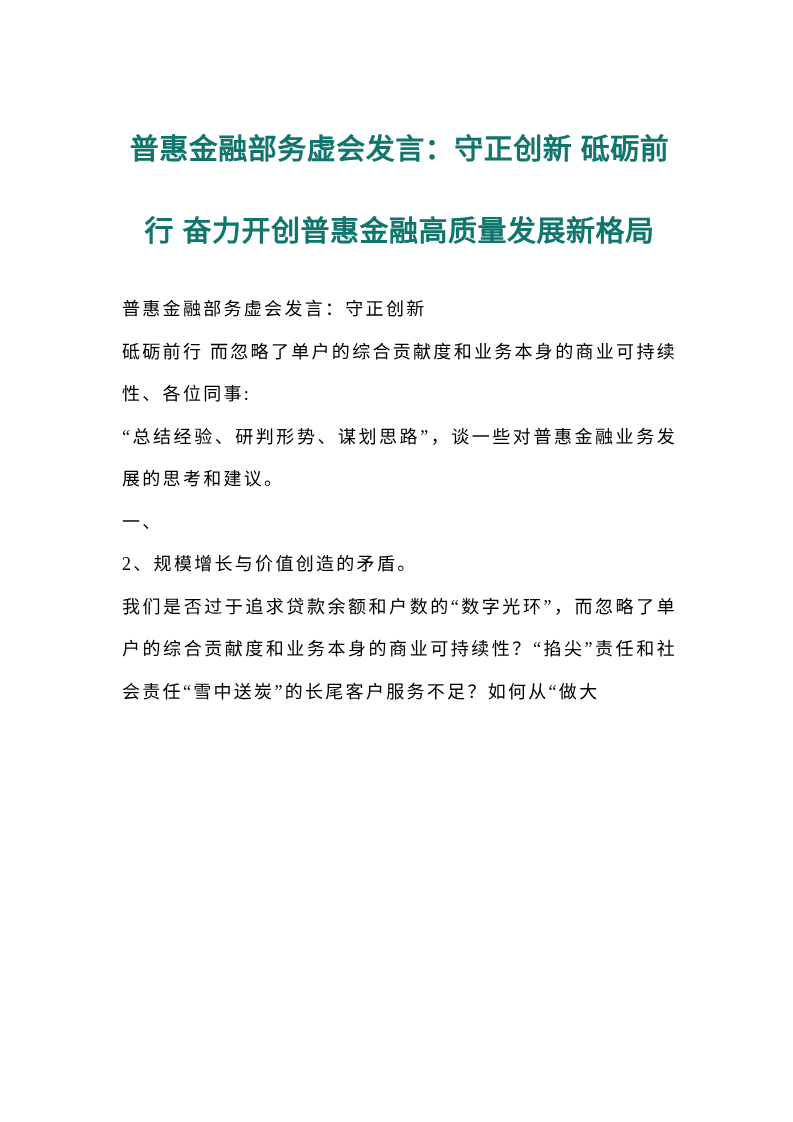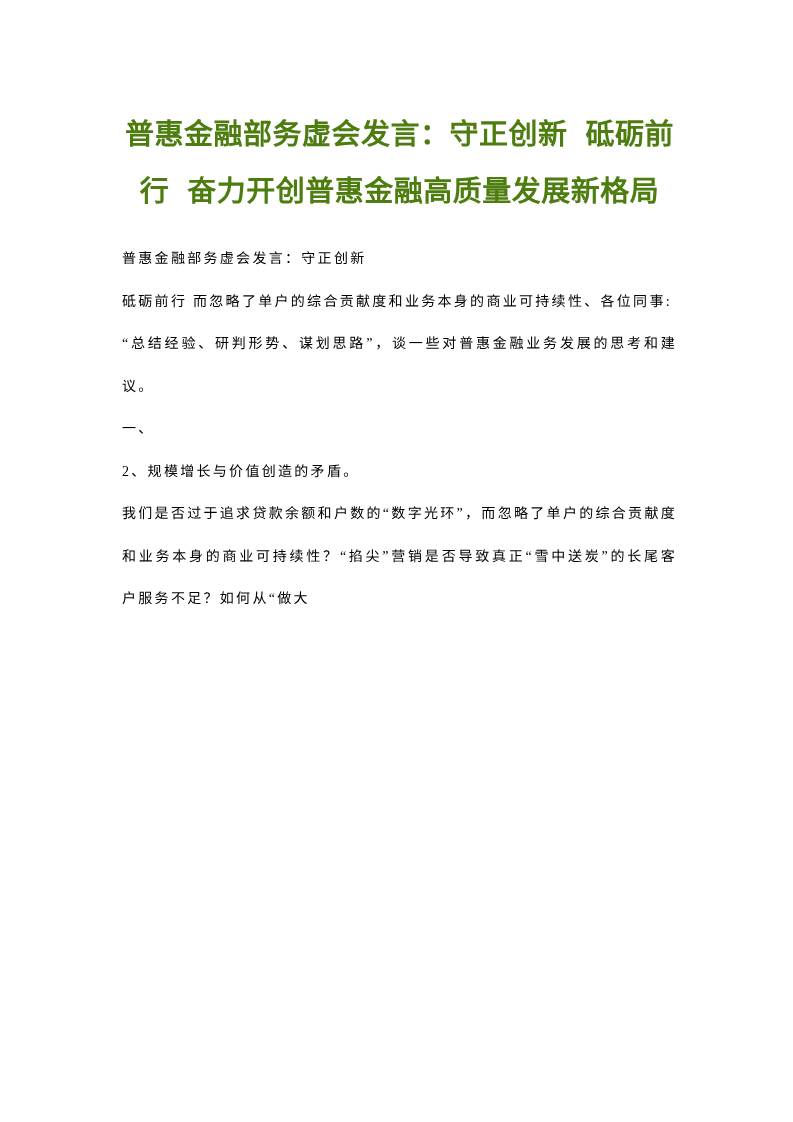--- a/index.html
+++ b/index.html
@@ -14,32 +14,32 @@
   }
   .page {
     box-sizing: border-box;
     width: 793px;
     height: 1122px;
     background: #ffffff;
     padding: 108px 116px 0 122px;
     overflow: hidden;
   }
   .doc-title {
-    font-family: Liberation Mono, monospace;
+    font-family: Liberation Sans, sans-serif;
     font-weight: 700;
     font-size: 29px;
-    line-height: 57px;
+    line-height: 82px;
     letter-spacing: 0.5px;
     text-align: center;
-    color: #4d7c0f;
+    color: #0f766e;
     margin: 0 0 16px 0;
   }
   .doc-body {
     font-family: "Liberation Serif", "DejaVu Serif", serif;
-    font-size: 14px;
+    font-size: 18px;
     line-height: 42.5px;
     letter-spacing: 2.3px;
     text-align: justify;
     color: #000000;
   }
   .doc-body p {
     margin: 0;
     padding: 0;
   }
 </style>
@@ -47,15 +47,15 @@
 <body>
 
 <div class="page">
   <h1 class="doc-title">普惠金融部务虚会发言：守正创新 砥砺前行 奋力开创普惠金融高质量发展新格局</h1>
   <div class="doc-body">
       <p>普惠金融部务虚会发言：守正创新</p>
       <p>砥砺前行 而忽略了单户的综合贡献度和业务本身的商业可持续性、各位同事:</p>
       <p>“总结经验、研判形势、谋划思路”，谈一些对普惠金融业务发展的思考和建议。</p>
       <p>一、</p>
       <p>2、规模增长与价值创造的矛盾。</p>
-      <p>我们是否过于追求贷款余额和户数的“数字光环”，而忽略了单户的综合贡献度和业务本身的商业可持续性？“掐尖”营销是否导致真正“雪中送炭”的长尾客户服务不足？如何从“做大</p>
+      <p>我们是否过于追求贷款余额和户数的“数字光环”，而忽略了单户的综合贡献度和业务本身的商业可持续性？“掐尖”责任和社会责任“雪中送炭”的长尾客户服务不足？如何从“做大</p>
     </div>
 </div>
 
 </body></html>

